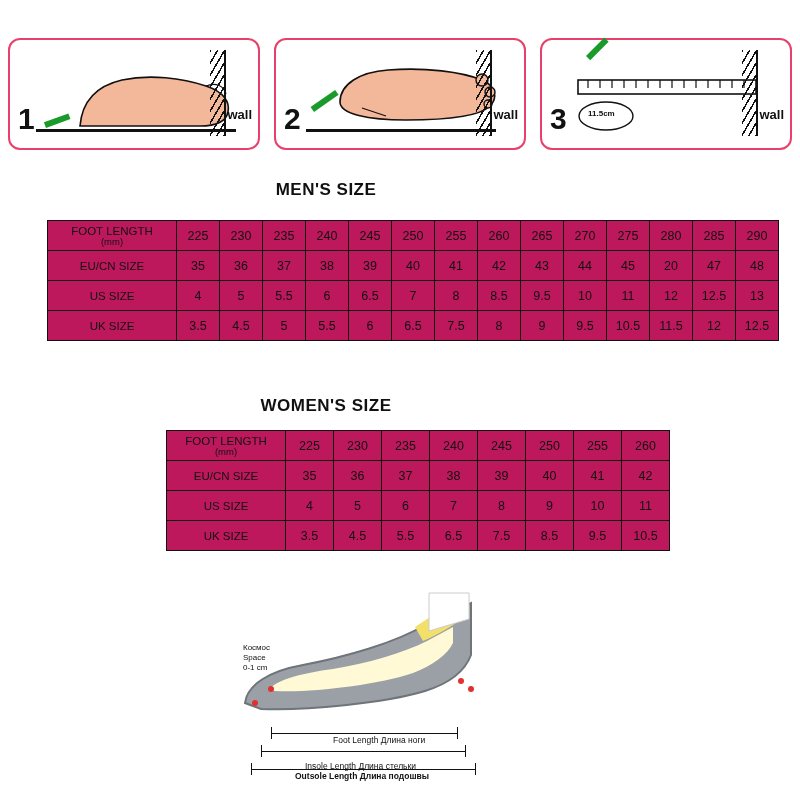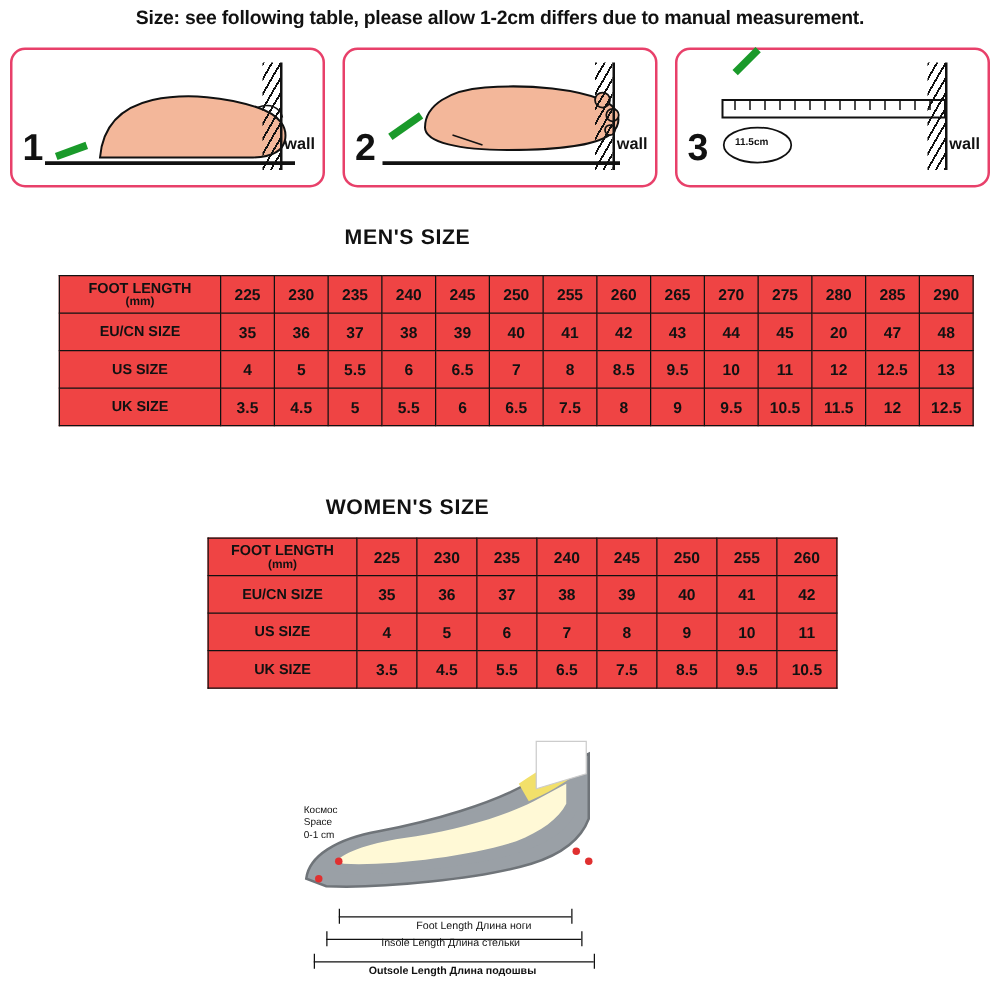--- a/index.html
+++ b/index.html
@@ -63,22 +63,21 @@
 
   
   .table-title{
     position:absolute;width:652px;text-align:center;
     font-weight:bold;font-size:17px;letter-spacing:0.5px;
   }
 
   
   table{
     border-collapse:collapse;
-    background:#ef4444;
-    font-weight:bold;
+    background:#be185d;
   }
   table td{
     border:1.5px solid #111;
     text-align:center;
     font-size:12.5px;
     padding:0;
     height:29px;
     color:#111;
   }
   .lbl{
@@ -103,21 +102,20 @@
     position:absolute;font-size:8.5px;color:#111;white-space:nowrap;
   }
   .dim-line{position:absolute;height:1px;background:#111;}
   .tick{position:absolute;width:1px;background:#111;}
 </style>
 </head>
 <body>
 
 <div class="wrap">
 
-  <div class="header">Size: see following table, please allow 1-2cm differs due to manual measurement.</div>
 
   <div class="steps">
 
     <div class="step">
       <div class="step-num">1</div>
 
       <div class="floor" style="left:26px;bottom:16px;width:200px;"></div>
 
       <div class="green-arrow" style="left:36px;bottom:20px;width:26px;height:6px;transform:rotate(-20deg);transform-origin:left bottom;"></div>
 
@@ -324,21 +322,21 @@
     </svg>
 
     <div class="dim-line" style="left:46px;top:148px;width:186px;"></div>
     <div class="tick" style="left:46px;top:142px;height:12px;"></div>
     <div class="tick" style="left:232px;top:142px;height:12px;"></div>
     <div class="dim-row" style="left:84px;top:150px;margin-left:24px;">Foot Length  Длина ноги</div>
 
     <div class="dim-line" style="left:36px;top:166px;width:204px;"></div>
     <div class="tick" style="left:36px;top:160px;height:12px;"></div>
     <div class="tick" style="left:240px;top:160px;height:12px;"></div>
-    <div class="dim-row" style="left:80px;top:164px;">Insole Length  Длина стельки</div>
+    <div class="dim-row" style="left:80px;top:176px;">Insole Length  Длина стельки</div>
 
     <div class="dim-line" style="left:26px;top:184px;width:224px;"></div>
     <div class="tick" style="left:26px;top:178px;height:12px;"></div>
     <div class="tick" style="left:250px;top:178px;height:12px;"></div>
     <div class="dim-row" style="left:70px;top:186px;font-weight:bold;">Outsole Length  Длина подошвы</div>
   </div>
 
 </div>
 
 </body></html>

